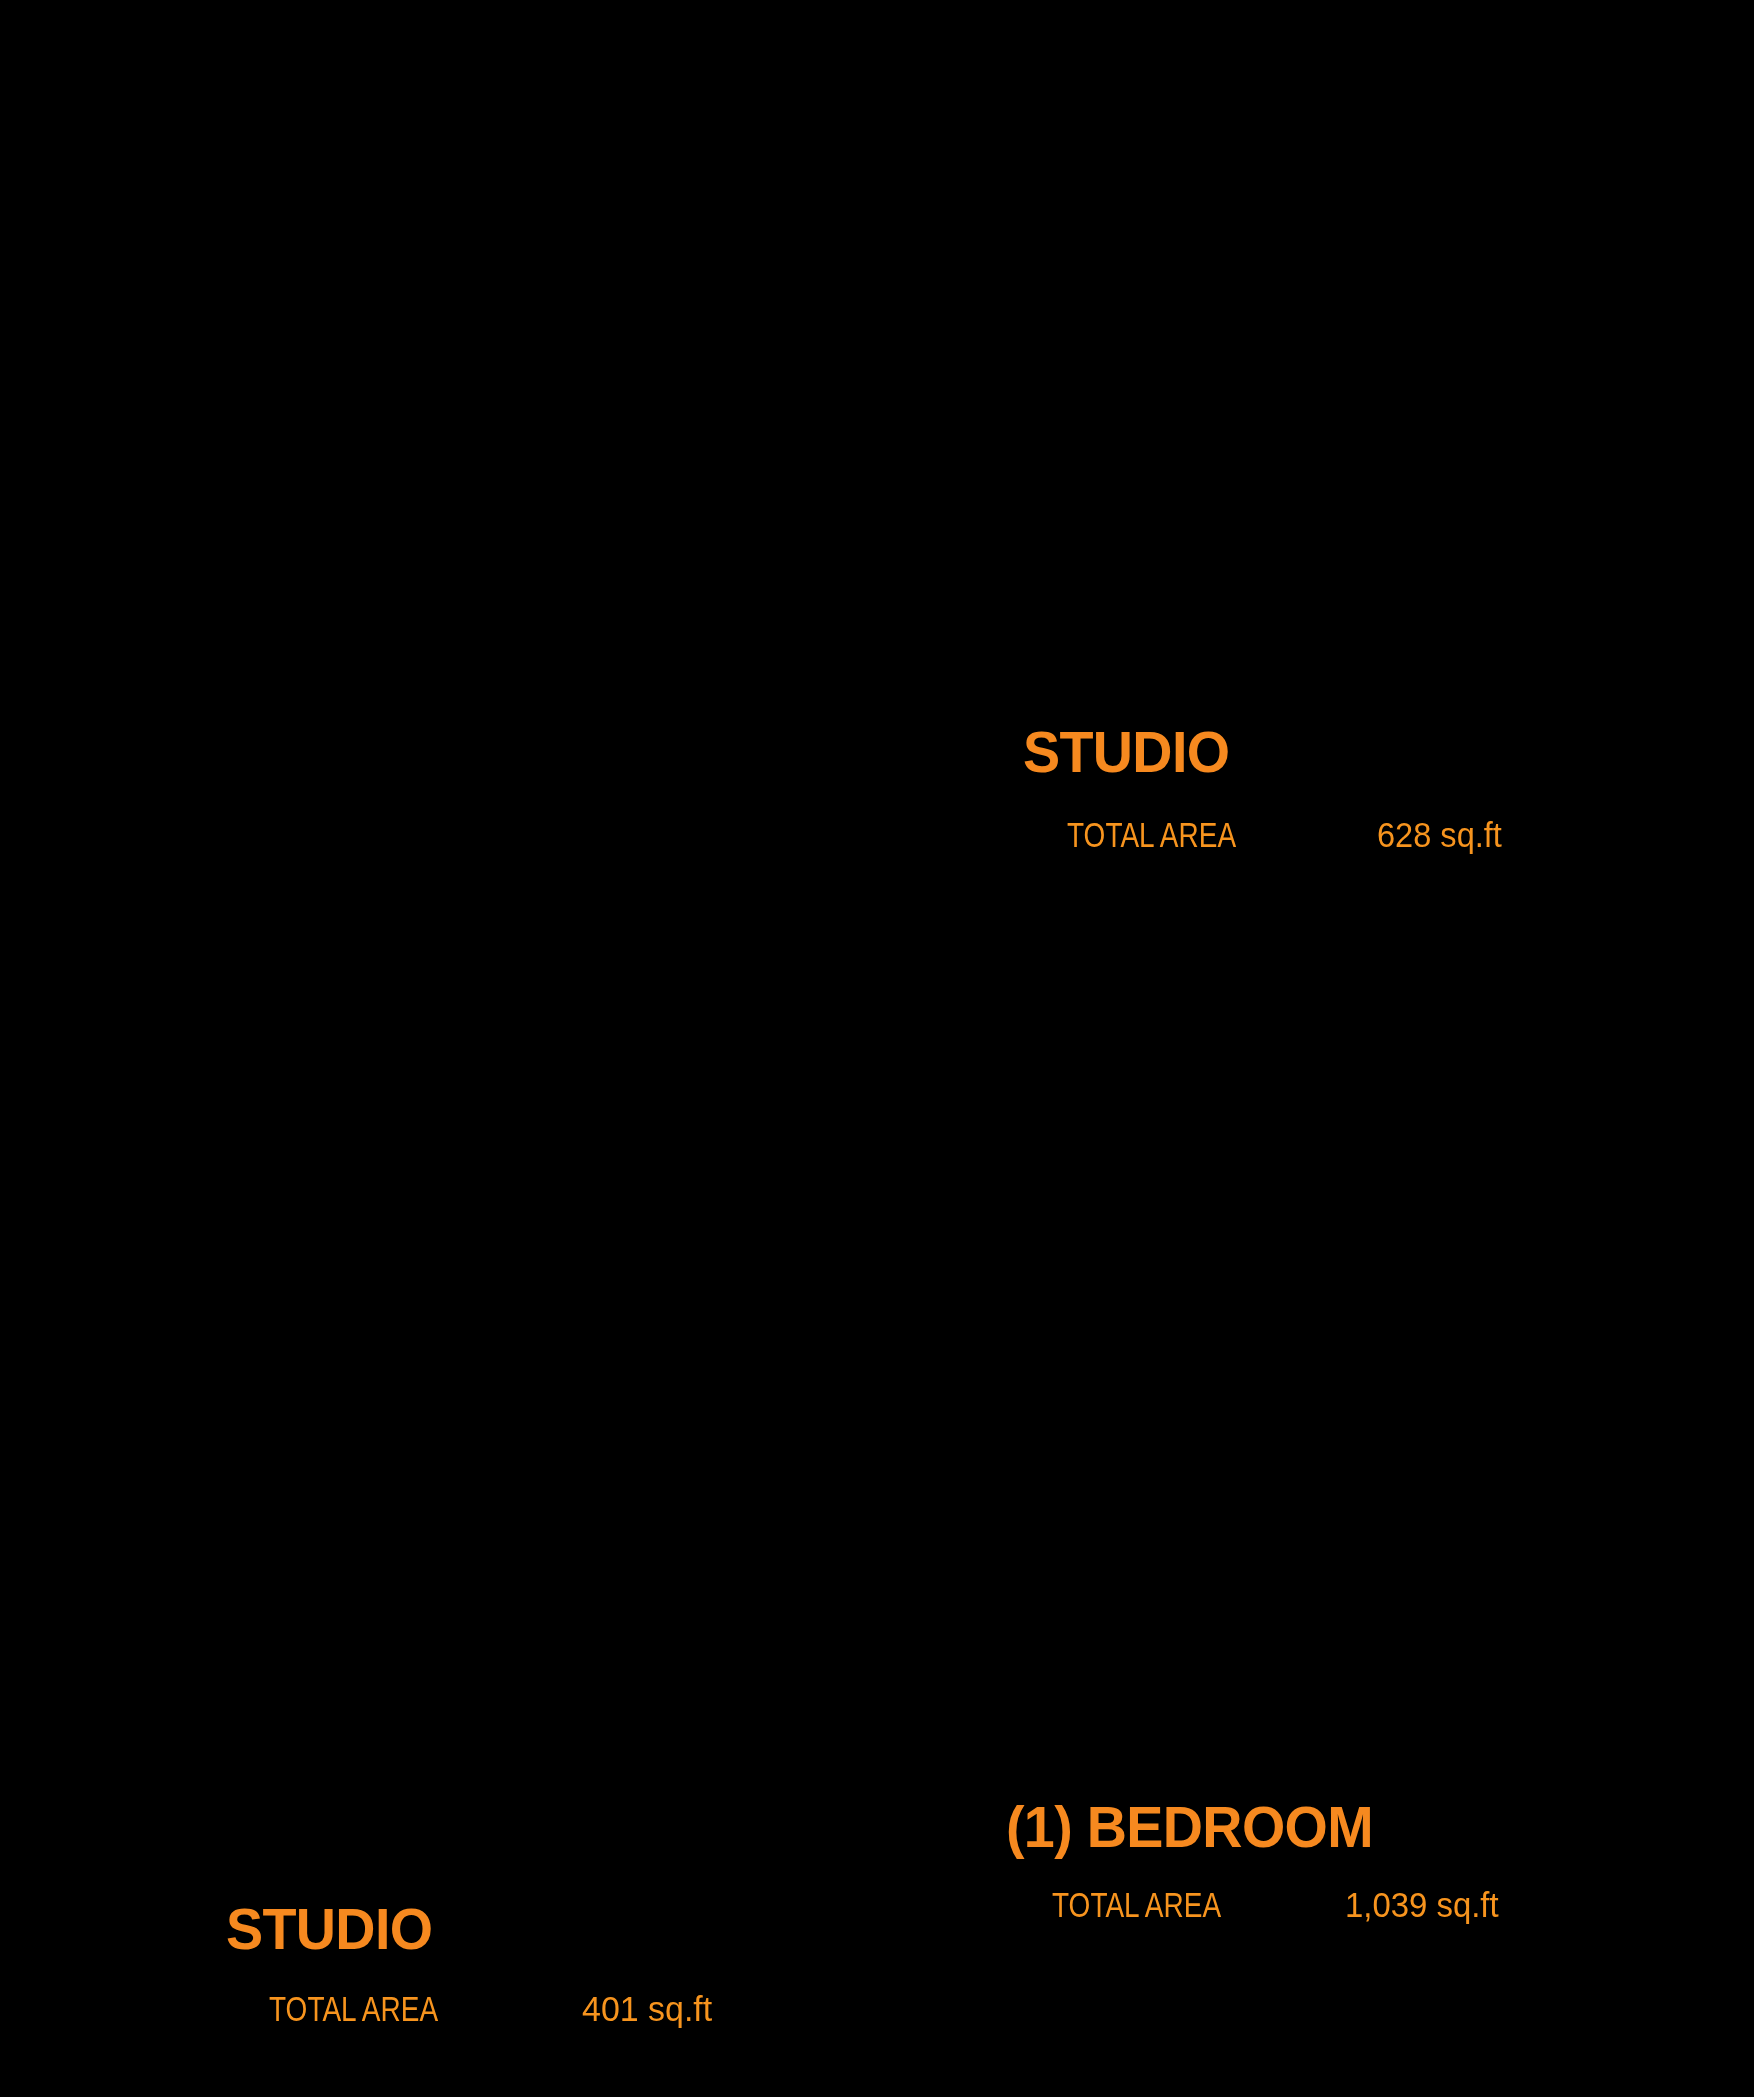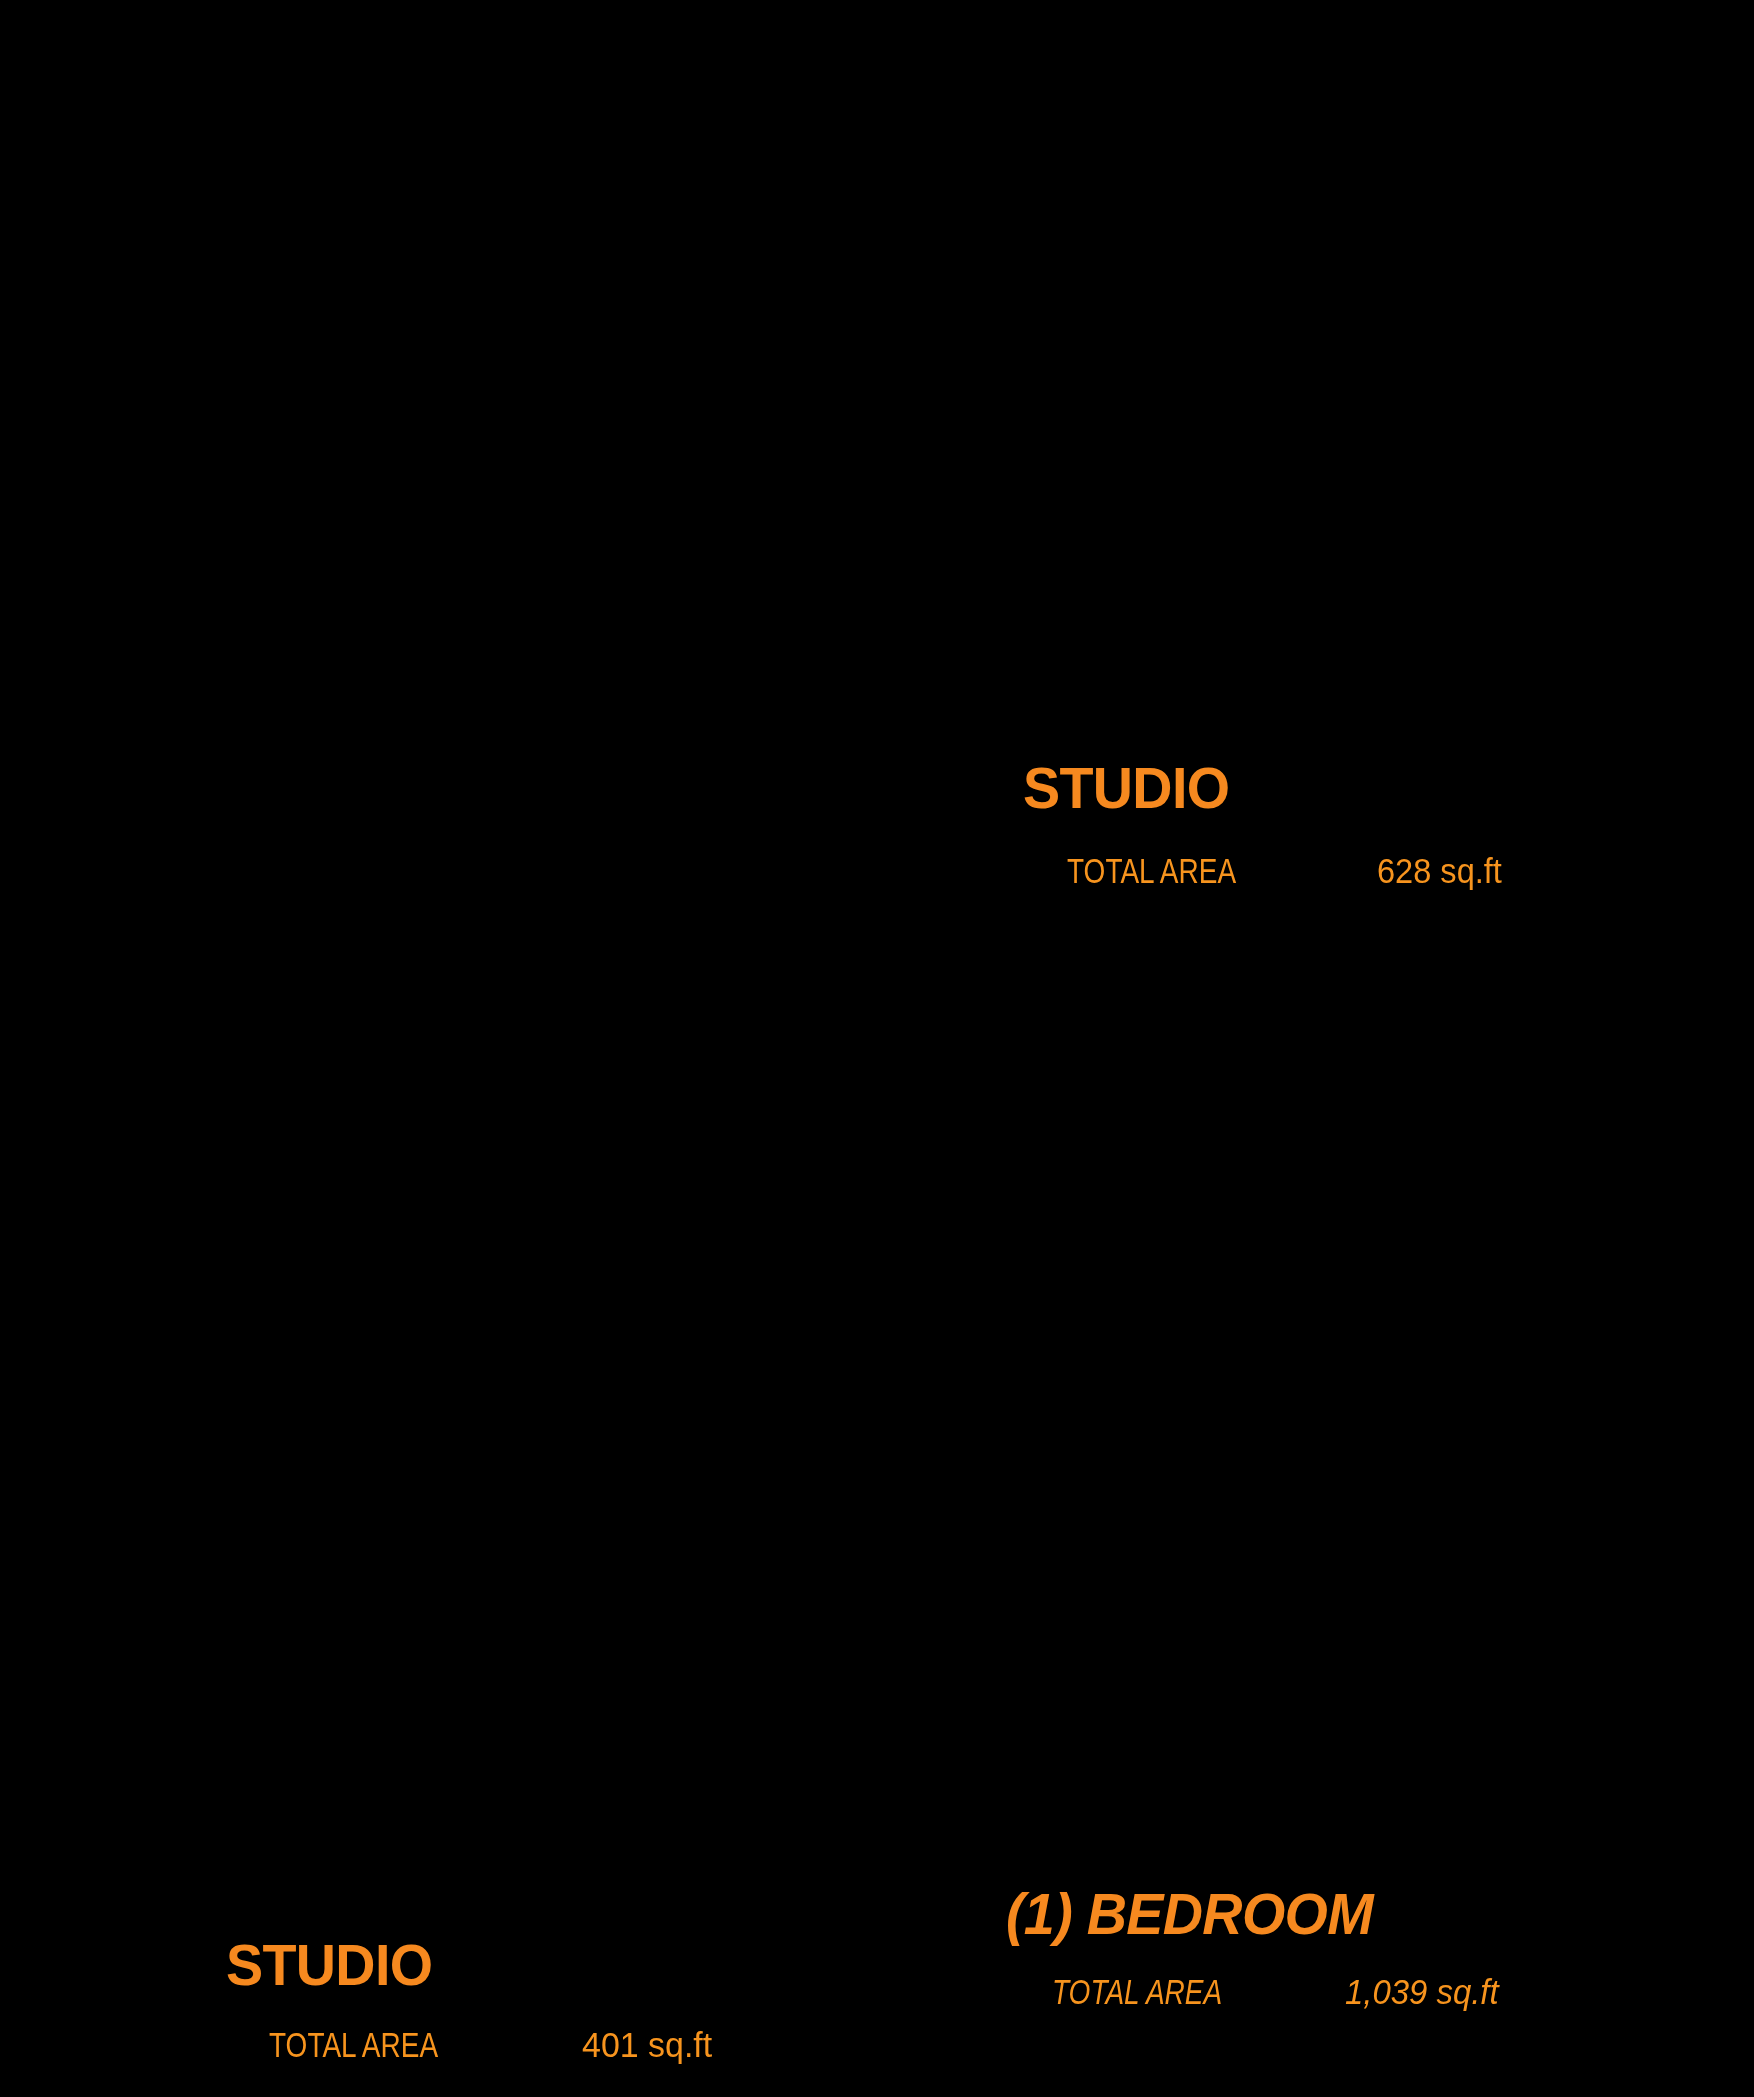--- a/index.html
+++ b/index.html
@@ -10,21 +10,20 @@
   .canvas {
     position: relative;
     width: 1754px;
     height: 2097px;
     background: #000000;
     overflow: hidden;
     font-family: "Liberation Sans", sans-serif;
   }
   .unit {
     position: absolute;
-    margin-top: 36px;
   }
   .unit-name {
     position: absolute;
     margin: 0;
     font-family: "Liberation Sans", sans-serif;
     font-weight: 700;
     font-size: 58px;
     line-height: 1;
     letter-spacing: -0.7px;
     color: #F6891F;
@@ -52,21 +51,21 @@
   .unit-a .area-row-label { left: 44px;  top: 94px; }
   .unit-a .area-row-value { left: 354px; top: 94px; transform: scaleX(0.93); }
 
   
   .unit-b { left: 226px; top: 1900px; width: 548px; height: 148px; }
   .unit-b .unit-name { left: 0; top: 0; }
   .unit-b .area-row-label { left: 43px;  top: 91px; }
   .unit-b .area-row-value { left: 356px; top: 91px; transform: scaleX(0.97); }
 
   
-  .unit-c { left: 1006px; top: 1849px; width: 576px; height: 148px; font-style: italic; }
+  .unit-c { left: 1006px; top: 1798px; width: 576px; height: 148px; }
   .unit-c .unit-name { left: 0; top: 0; }
   .unit-c .area-row-label { left: 46px;  top: 89px; }
   .unit-c .area-row-value { left: 339px; top: 89px; transform: scaleX(0.94); }
 </style>
 </head>
 <body>
 
 <div class="canvas">
 
   <section class="unit unit-a">

